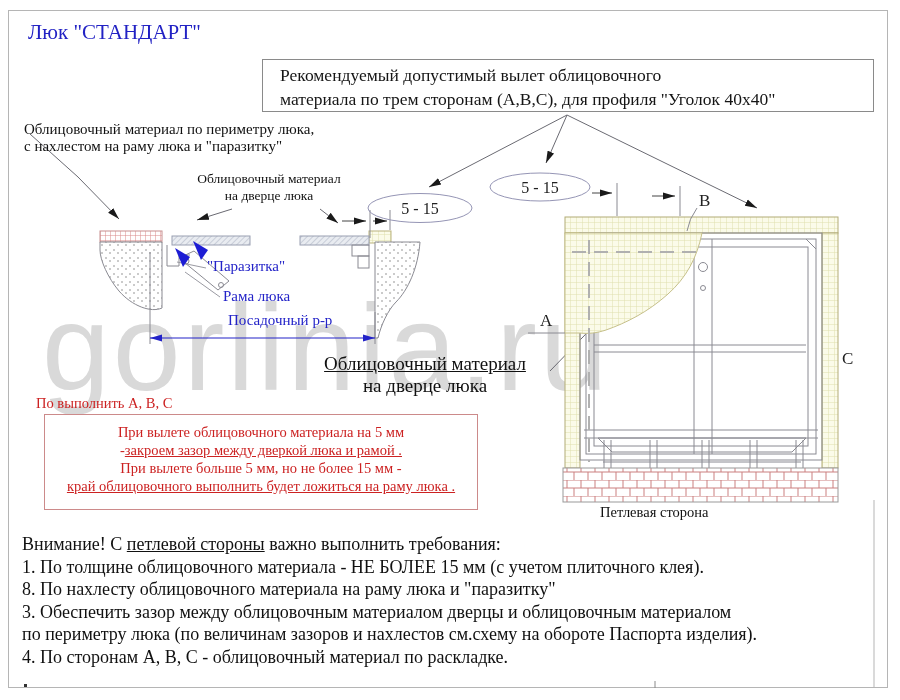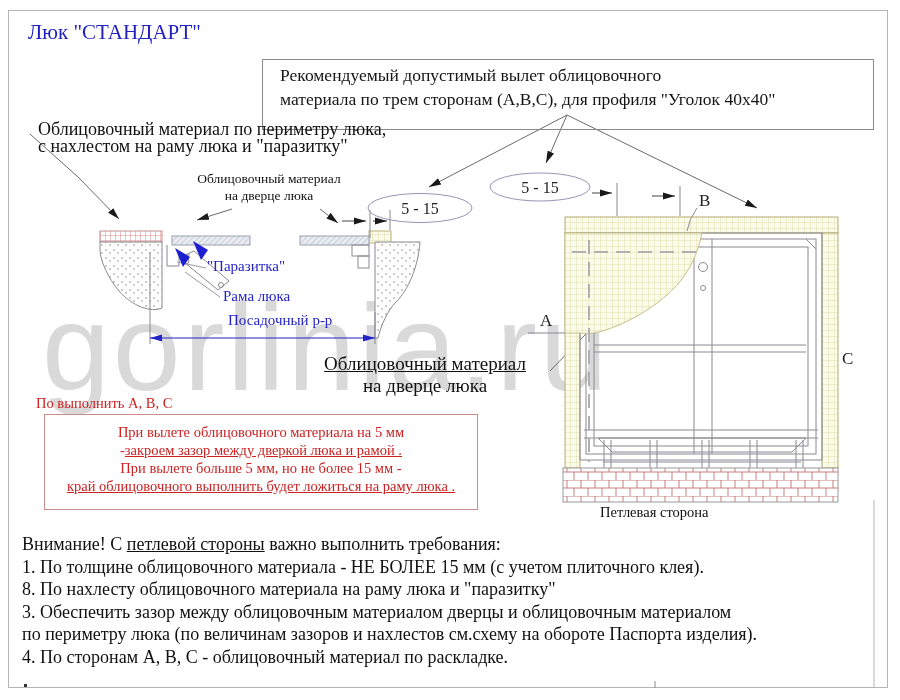--- a/index.html
+++ b/index.html
@@ -6,22 +6,22 @@
   body{width:900px;height:700px;position:relative;background:#ffffff;
        font-family:"Liberation Serif",serif;overflow:hidden;color:#111;}
   .abs{position:absolute;}
   #page-frame{left:8px;top:10px;width:878px;height:676px;border:1px solid #b5b5b5;z-index:0;}
   #watermark{left:42px;top:278px;font-family:Liberation Sans, sans-serif;font-size:122px;
              color:#d9d9d9;letter-spacing:3px;z-index:0;white-space:nowrap;}
   #dwg{left:0;top:0;z-index:1;}
   .txt{z-index:2;}
   #page-title{left:28px;top:20px;font-size:21px;color:#2222c4;}
   #rec-box{left:262px;top:59px;width:593px;height:48px;border:1px solid #8a8a8a;
-           padding:3px 0 18px 17px;font-size:17.5px;line-height:24px;color:#151515;background:transparent;}
-  #perimeter-label{left:38px;top:121px;font-size:18px;line-height:16.5px;}
+           padding:3px 0 0 17px;font-size:17.5px;line-height:24px;color:#151515;background:transparent;}
+  #perimeter-label{left:24px;top:121px;font-size:15px;line-height:16.5px;}
   #door-label-small{left:180px;top:171px;width:178px;text-align:center;font-size:13.5px;line-height:16.5px;}
   .blue-label{color:#2323c8;font-size:15px;white-space:nowrap;}
   #parasitka-label{left:207px;top:258px;}
   #frame-label{left:223px;top:288px;}
   #seating-label{left:228px;top:312px;}
   #door-label-big{left:300px;top:353px;width:250px;text-align:center;font-size:19px;line-height:22px;}
   #door-label-big .u{text-decoration:underline;}
   #red-heading{left:36px;top:395px;font-size:14.5px;color:#cc2222;}
   #red-box{left:44px;top:414px;width:432px;height:86px;border:1px solid #cc8a8a;
            padding-top:8px;text-align:center;font-size:14.5px;line-height:18px;color:#cc2222;}

